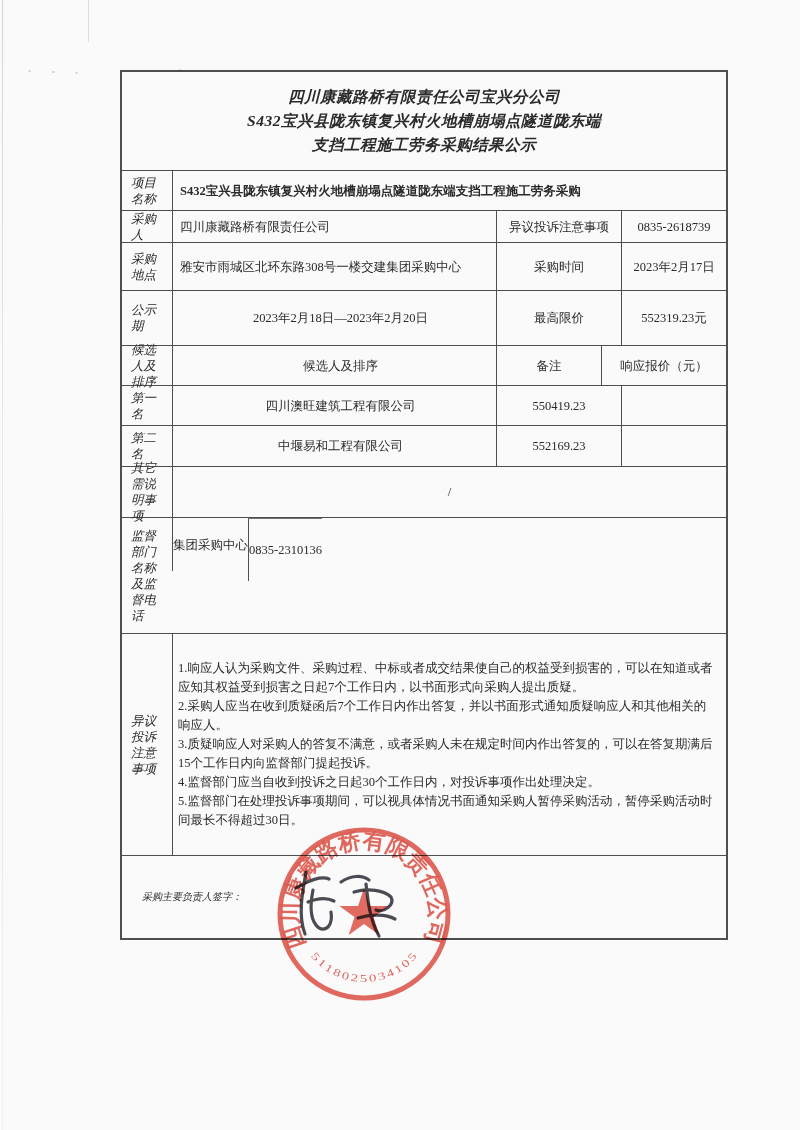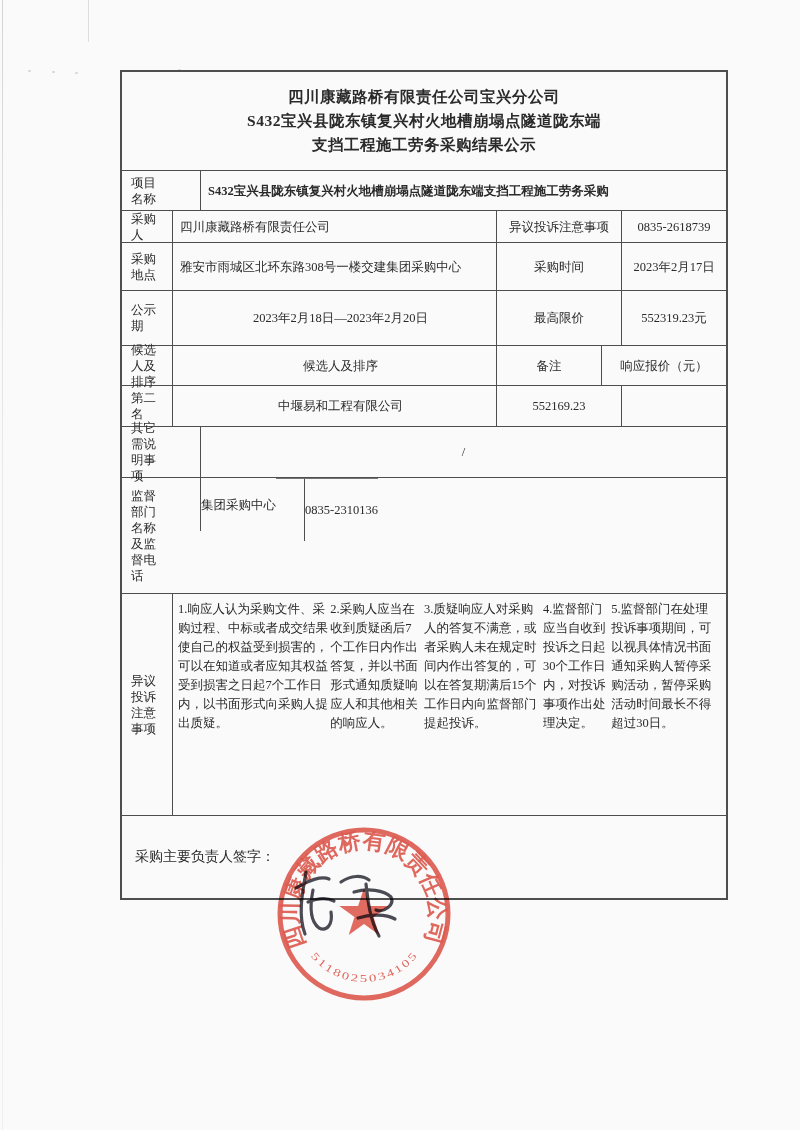--- a/index.html
+++ b/index.html
@@ -13,37 +13,37 @@
   
   .edge-line{position:absolute;left:2px;top:0;width:1px;height:1130px;background:linear-gradient(#c9c2c6,#e3dee2 40%,#eee9ec);opacity:.7;}
   .crease{position:absolute;left:88px;top:0;width:1px;height:42px;background:#cfc8cd;opacity:.6;}
   .speck{position:absolute;width:3px;height:2px;background:#b9b2ba;border-radius:50%;opacity:.55;}
 
   
   .tbl{position:absolute;left:120px;top:70px;width:608px;border:2px solid #4e4e4e;box-sizing:border-box;}
   .row{display:flex;box-sizing:border-box;border-top:1px solid #4e4e4e;}
   .row.first{border-top:none;}
   .cell{box-sizing:border-box;border-left:1px solid #4e4e4e;display:flex;align-items:center;font-size:12.5px;line-height:16px;}
-  .cell.nb{border-left:none;}
+  .cell.nb{border-left:none;font-style:italic;}
   .c1{width:50px;padding:2px 9px;}
   .c2{width:324px;padding-left:12px;}
   .c3{width:125px;justify-content:center;text-align:center;}
   .c4{flex:1;justify-content:center;text-align:center;}
-  .mg{flex:1;margin-left:28px;}
+  .mg{flex:1;}
   .left{padding-left:7px;justify-content:flex-start;text-align:left;}
   .ctr{justify-content:center;text-align:center;}
   .title-cell{flex:1;flex-direction:column;justify-content:center;text-align:center;}
   .title-line{font-weight:bold;font-size:15.5px;line-height:24px;letter-spacing:.5px;}
   .bold{font-weight:bold;}
   .stack{flex:1;display:flex;flex-direction:row;}
   .substack{display:flex;box-sizing:border-box;}
   .sub2{border-top:1px solid #737373;}
-  .objection-cell{flex:1;border-left:1px solid #4e4e4e;display:flex;flex-direction:row;justify-content:center;padding:6px 8px 6px 5px;box-sizing:border-box;}
+  .objection-cell{flex:1;border-left:1px solid #4e4e4e;display:flex;flex-direction:column;justify-content:center;padding:6px 8px 6px 5px;box-sizing:border-box;}
   .obj-item{font-size:12.5px;line-height:19px;text-align:left;}
-  .sig-cell{flex:1;display:flex;align-items:center;padding-left:13px;font-size:14px;}
+  .sig-cell{flex:1;display:flex;align-items:center;padding-left:20px;font-size:10px;font-style:italic;}
 
   
   .stamp{position:absolute;left:272px;top:822px;width:184px;height:184px;mix-blend-mode:multiply;opacity:.88;}
   .sig{position:absolute;left:288px;top:856px;width:130px;height:95px;mix-blend-mode:multiply;}
 </style>
 </head>
 <body>
 
 <div class="page">
 
@@ -90,20 +90,26 @@
       <div class="cell c4">552319.23元</div>
     </div>
 
     <div class="row" style="height:40px">
       <div class="cell nb c1">候选人及排序</div>
       <div class="cell c2 ctr">候选人及排序</div>
       <div class="cell c4">备注</div>
       <div class="cell c3">响应报价（元）</div>
     </div>
 
+    <div class="row" style="height:40px">
+      <div class="cell nb c1">第一名</div>
+      <div class="cell c2 ctr">四川澳旺建筑工程有限公司</div>
+      <div class="cell c3">550419.23</div>
+      <div class="cell c4"></div>
+    </div>
 
     <div class="row" style="height:41px">
       <div class="cell nb c1">第二名</div>
       <div class="cell c2 ctr">中堰易和工程有限公司</div>
       <div class="cell c3">552169.23</div>
       <div class="cell c4"></div>
     </div>
 
     <div class="row" style="height:51px">
       <div class="cell nb c1">其它需说明事项</div>

